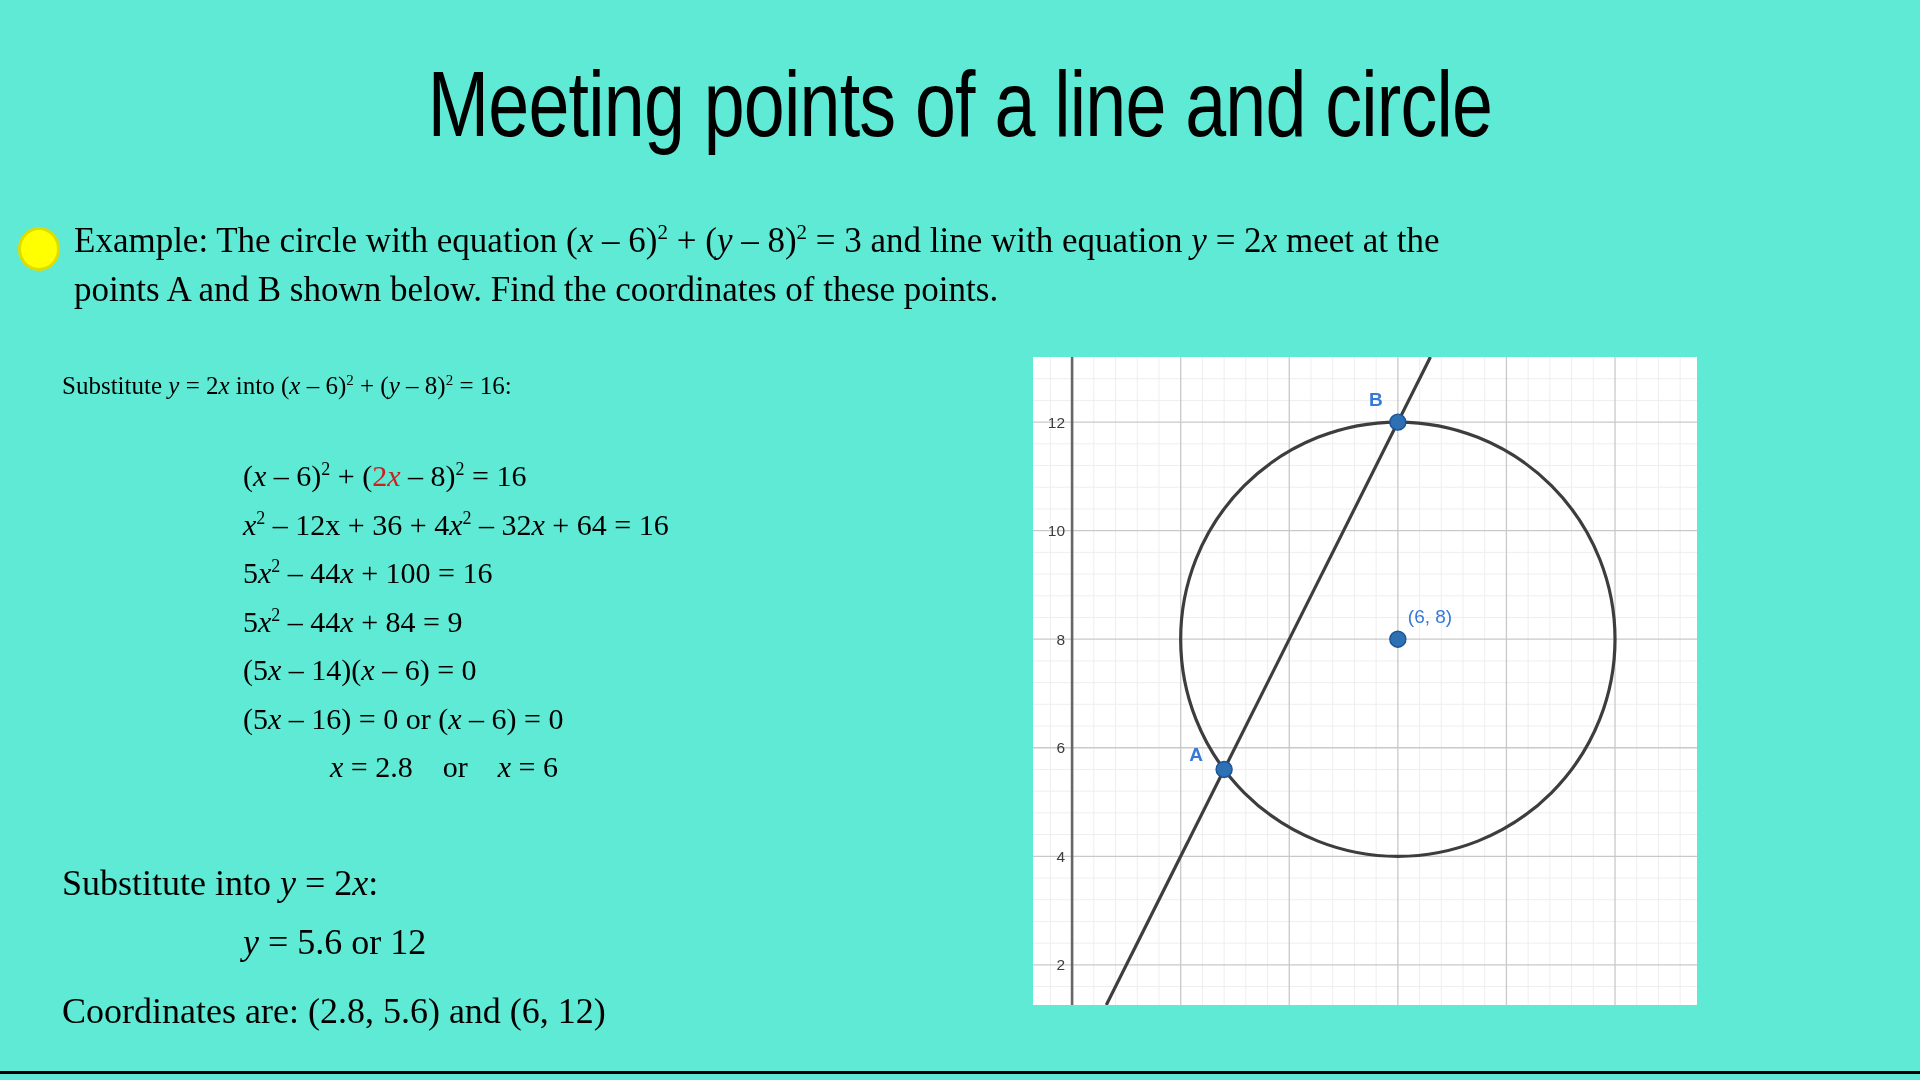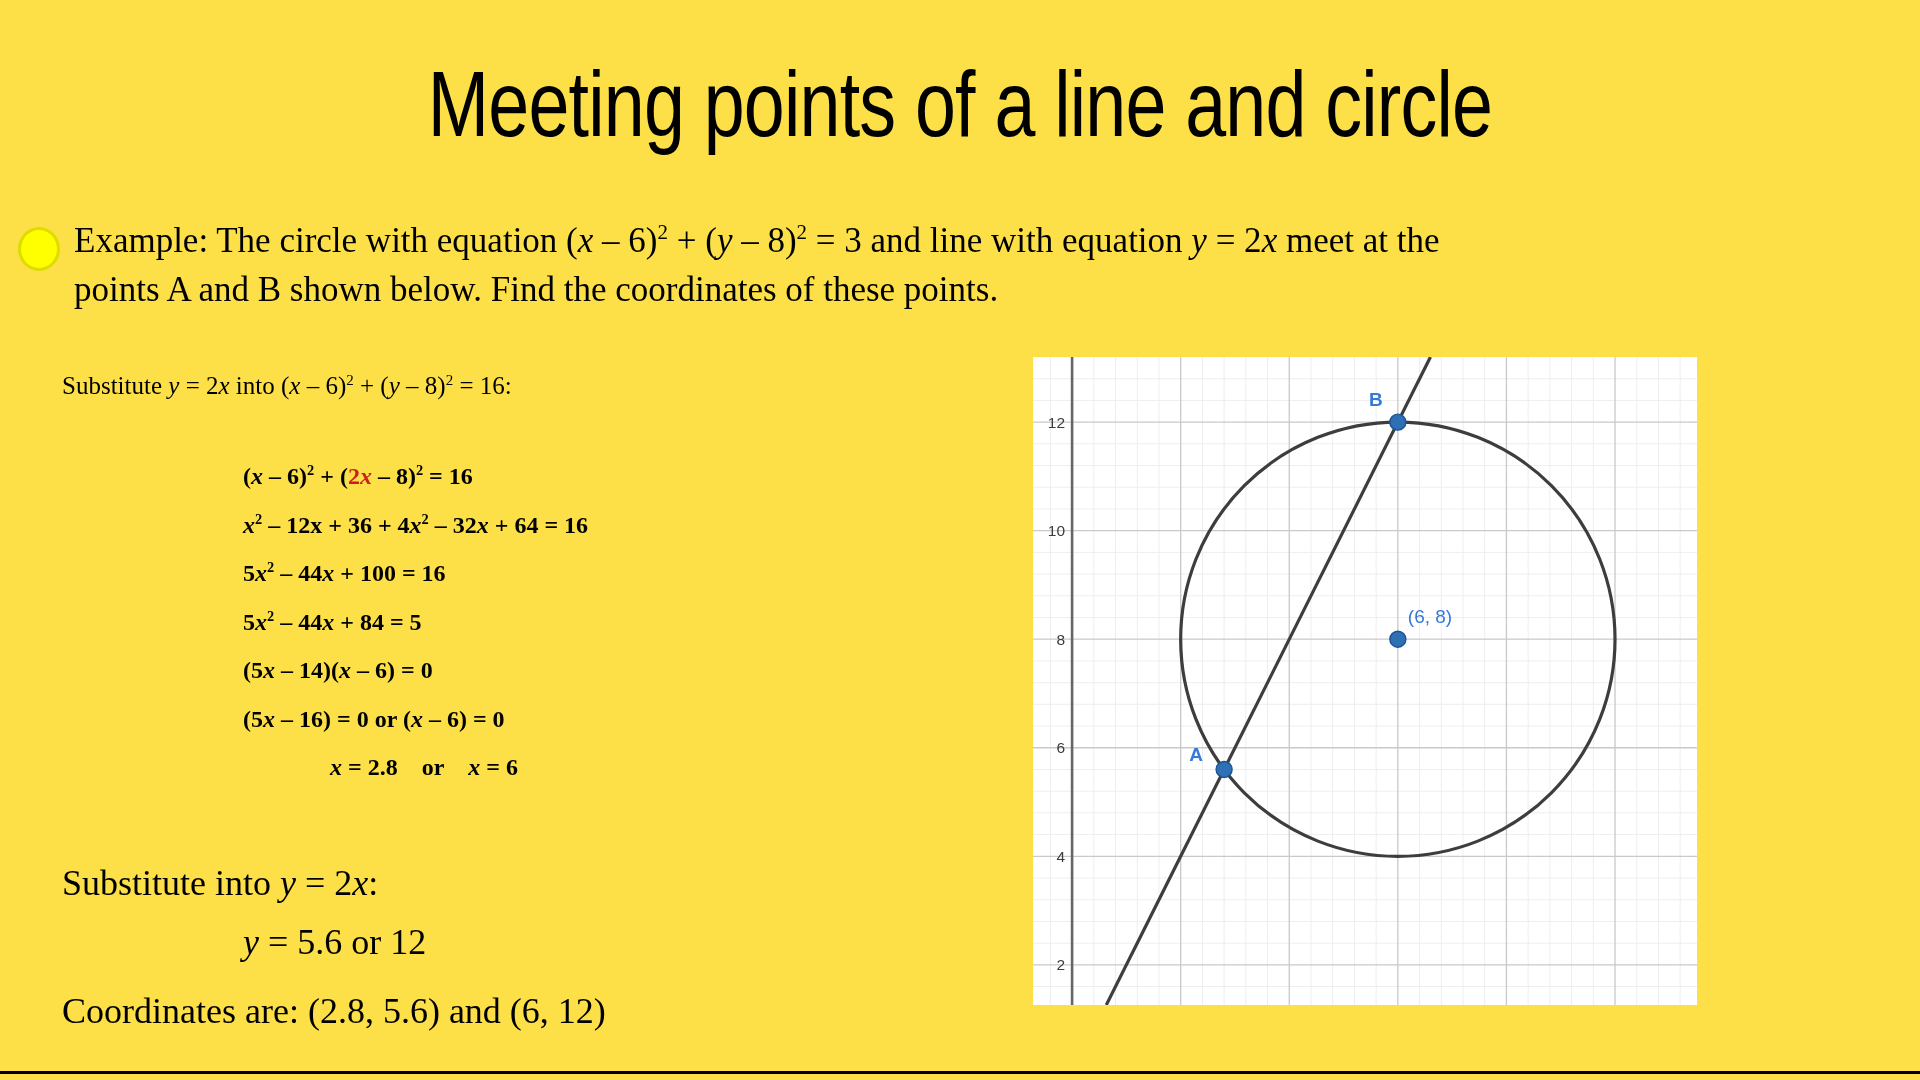--- a/index.html
+++ b/index.html
@@ -1,26 +1,26 @@
 <!DOCTYPE html>
 <html><head>
 <meta charset="utf-8">
 <style>
   html,body{margin:0;padding:0;background:#ffffff;}
   body{width:1920px;height:1080px;position:relative;overflow:hidden;
        font-family:"Liberation Serif",serif;color:#000;}
-  .slide{position:absolute;inset:0;background:#fde047;padding-left:41px;}
+  .slide{position:absolute;inset:0;background:#5eead4;padding-left:41px;}
   .title{position:absolute;top:52px;left:0;width:1920px;margin:0;text-align:center;
          font-family:"Liberation Sans",sans-serif;font-weight:400;font-size:92px;
          letter-spacing:-1px;transform:scaleX(0.8);transform-origin:50% 0;white-space:nowrap;}
   .bullet{position:absolute;left:18px;top:227px;width:42px;height:44px;border-radius:50%;
           background:#ffff00;border:3px solid #dddd00;box-sizing:border-box;}
   .example{position:absolute;left:74px;top:216px;font-size:35px;line-height:49px;white-space:nowrap;}
   .intro{position:absolute;left:62px;top:372px;font-size:25px;white-space:nowrap;}
-  .steps{position:absolute;left:243px;top:452px;font-size:24px;line-height:48.5px;white-space:nowrap;font-weight:bold;}
+  .steps{position:absolute;left:243px;top:452px;font-size:30px;line-height:48.5px;white-space:nowrap;}
   .steps .indent2{padding-left:87px;}
   .sub2{position:absolute;left:62px;top:862px;font-size:36px;white-space:nowrap;}
   .sub2line{position:absolute;left:243px;top:921px;font-size:36px;white-space:nowrap;}
   .final{position:absolute;left:62px;top:990px;font-size:36px;white-space:nowrap;}
   sup{font-size:60%;line-height:0;}
   .graph{position:absolute;left:1033px;top:357px;width:664px;height:648px;background:#fff;}
   .graph svg{display:block;}
   .rule{position:absolute;left:0;top:1071px;width:1920px;height:3px;}
 </style>
 </head>
@@ -35,21 +35,21 @@
     <div><span>Example: The circle with equation (</span><span style="font-style: italic;">x</span><span> – 6)</span><sup>2</sup><span> + (</span><span style="font-style: italic;">y</span><span> – 8)</span><sup>2</sup><span> = 3 and line with equation </span><span style="font-style: italic;">y</span><span> = 2</span><span style="font-style: italic;">x</span><span> meet at the</span></div>
     <div><span>points A and B shown below. Find the coordinates of these points.</span></div>
   </div>
 
   <div class="intro"><span>Substitute </span><span style="font-style: italic;">y</span><span> = 2</span><span style="font-style: italic;">x</span><span> into (</span><span style="font-style: italic;">x</span><span> – 6)</span><sup>2</sup><span> + (</span><span style="font-style: italic;">y</span><span> – 8)</span><sup>2</sup><span> = 16:</span></div>
 
   <div class="steps">
     <div><span>(</span><span style="font-style: italic;">x</span><span> – 6)</span><sup>2</sup><span> + (</span><span style="color: rgb(204, 32, 32);">2</span><span style="font-style: italic; color: rgb(204, 32, 32);">x</span><span> – 8)</span><sup>2</sup><span> = 16</span></div>
     <div><span style="font-style: italic;">x</span><sup>2</sup><span> – 12x + 36 + 4</span><span style="font-style: italic;">x</span><sup>2</sup><span> – 32</span><span style="font-style: italic;">x</span><span> + 64 = 16</span></div>
     <div><span>5</span><span style="font-style: italic;">x</span><sup>2</sup><span> – 44</span><span style="font-style: italic;">x</span><span> + 100 = 16</span></div>
-    <div><span>5</span><span style="font-style: italic;">x</span><sup>2</sup><span> – 44</span><span style="font-style: italic;">x</span><span> + 84 = 5</span></div>
+    <div><span>5</span><span style="font-style: italic;">x</span><sup>2</sup><span> – 44</span><span style="font-style: italic;">x</span><span> + 84 = 9</span></div>
     <div><span>(5</span><span style="font-style: italic;">x</span><span> – 14)(</span><span style="font-style: italic;">x</span><span> – 6) = 0</span></div>
     <div><span>(5</span><span style="font-style: italic;">x</span><span> – 16) = 0 or (</span><span style="font-style: italic;">x</span><span> – 6) = 0</span></div>
     <div class="indent2"><span style="font-style: italic;">x</span><span> = 2.8&nbsp;&nbsp;&nbsp;&nbsp;or&nbsp;&nbsp;&nbsp;&nbsp;</span><span style="font-style: italic;">x</span><span> = 6</span></div>
   </div>
 
   <div class="sub2"><span>Substitute into </span><span style="font-style: italic;">y</span><span> = 2</span><span style="font-style: italic;">x</span><span>:</span></div>
   <div class="sub2line"><span style="font-style: italic;">y</span><span> = 5.6 or 12</span></div>
   <div class="final"><span>Coordinates are: (2.8, 5.6) and (6, 12)</span></div>
 
   <div class="graph">

